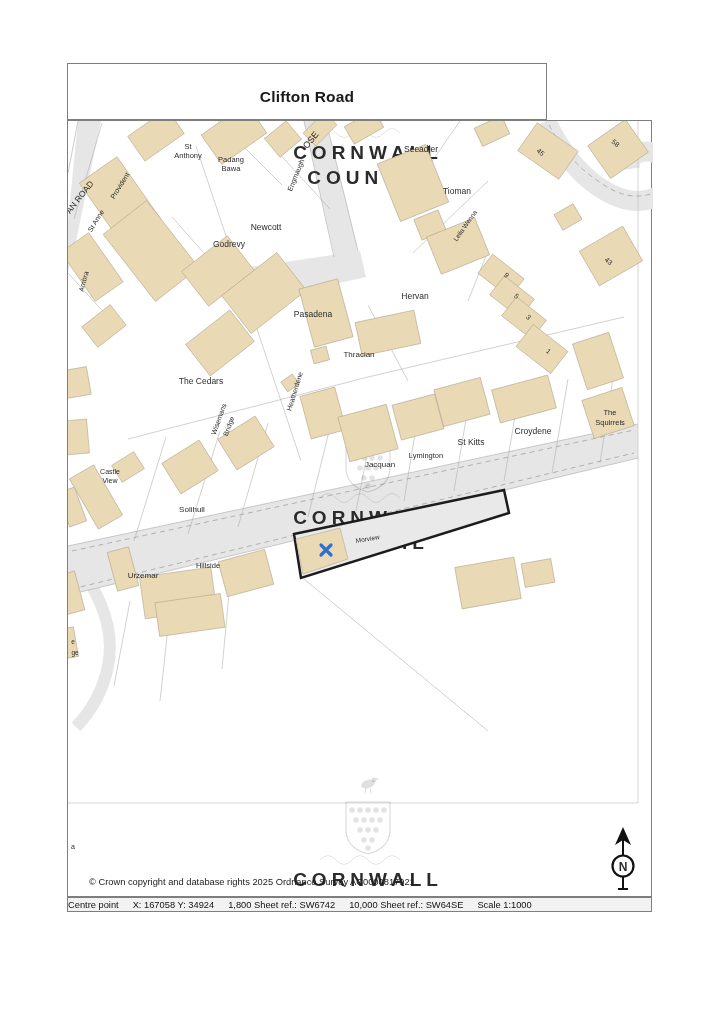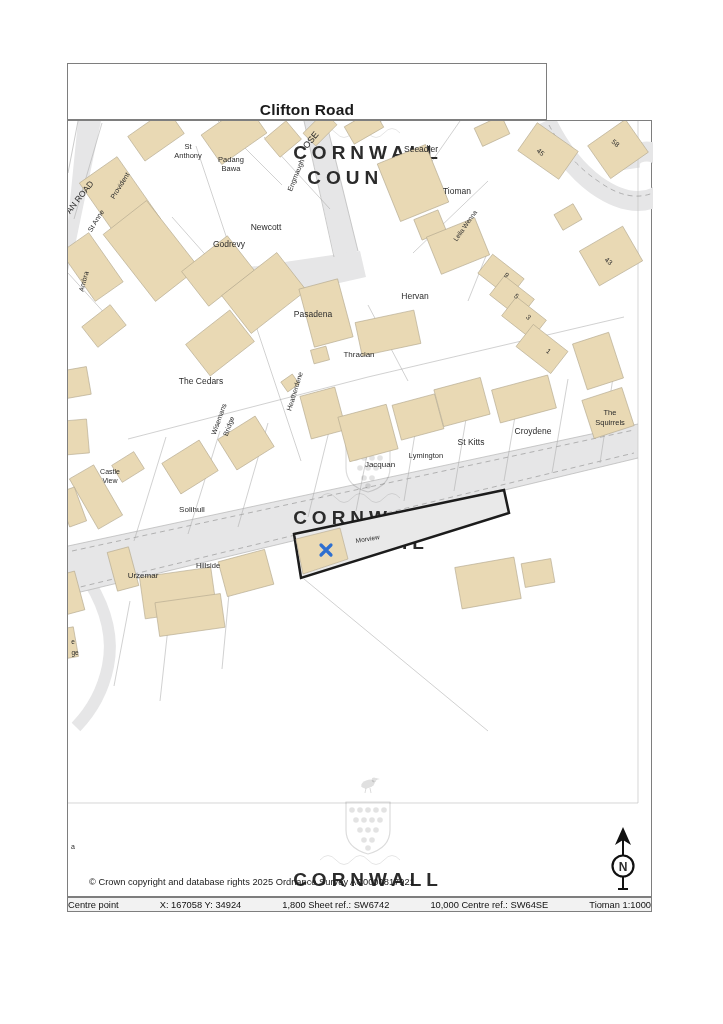--- a/index.html
+++ b/index.html
@@ -1,29 +1,29 @@
 <!DOCTYPE html>
 <html><head>
 <meta charset="utf-8">
 <style>
   html,body{margin:0;padding:0;background:#ffffff;}
   .page{position:relative;width:723px;height:1024px;background:#ffffff;
         font-family:"Liberation Sans",sans-serif;overflow:hidden;}
   .title-box{position:absolute;left:67px;top:63px;width:480px;height:57px;
         border:1px solid #7e7e7e;box-sizing:border-box;background:#fff;
-        display:flex;justify-content:center;align-items:flex-end;padding-top:10px;}
+        display:flex;justify-content:center;align-items:center;padding-top:10px;}
   .title-box h1{margin:0;font-size:15.5px;font-weight:bold;color:#1a1a1a;letter-spacing:.2px;}
   .map-box{position:absolute;left:67px;top:120px;width:585px;height:777px;
         border:1px solid #7e7e7e;box-sizing:border-box;background:#fff;}
   .map-box svg{position:absolute;left:0;top:0;}
   .copyright{position:absolute;left:5px;top:756px;font-size:9.3px;color:#1a1a1a;
         white-space:nowrap;z-index:5;margin-left:16px;}
   .footer-box{position:absolute;left:67px;top:897px;width:585px;height:15px;
         border:1px solid #7e7e7e;box-sizing:border-box;background:#f2f2f2;
-        display:flex;justify-content:space-between;align-items:center;gap:14px;
+        display:flex;justify-content:flex-start;align-items:center;gap:14px;
         font-size:9.3px;color:#111;white-space:nowrap;}
   .footer-box span{display:inline-block;}
   svg text{font-family:"Liberation Sans",sans-serif;fill:#2b2b2b;}
 </style>
 </head>
 <body>
 
 <div class="page">
 
   <div class="title-box">
@@ -254,17 +254,17 @@
           <text x="555" y="749.5" text-anchor="middle" font-size="12" font-weight="bold" fill="#111">N</text>
         </g>
       </svg>
     <div class="copyright">© Crown copyright and database rights 2025 Ordnance Survey AC0000817921.</div>
   </div>
 
   <div class="footer-box">
     <span>Centre point</span>
     <span>X: 167058 Y: 34924</span>
     <span>1,800 Sheet ref.: SW6742</span>
-    <span>10,000 Centre ref.: SW64SE</span>
-    <span>Tioman 1:1000</span>
+    <span>10,000 Sheet ref.: SW64SE</span>
+    <span>Scale 1:1000</span>
   </div>
 
 </div>
 
 </body></html>

